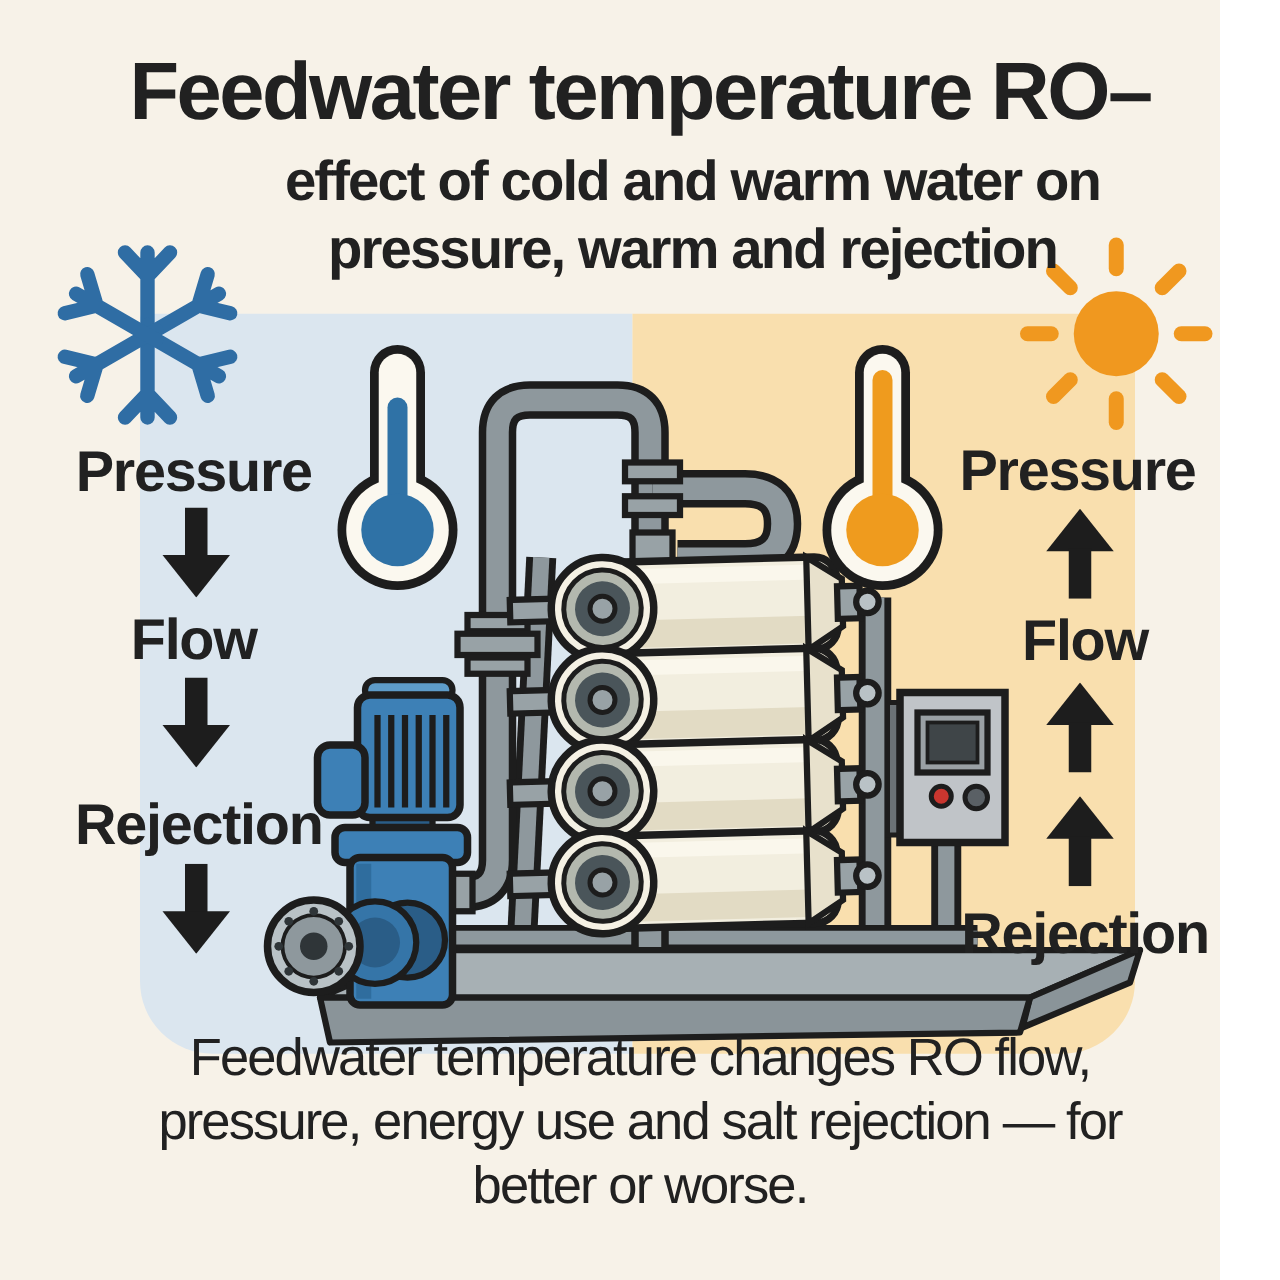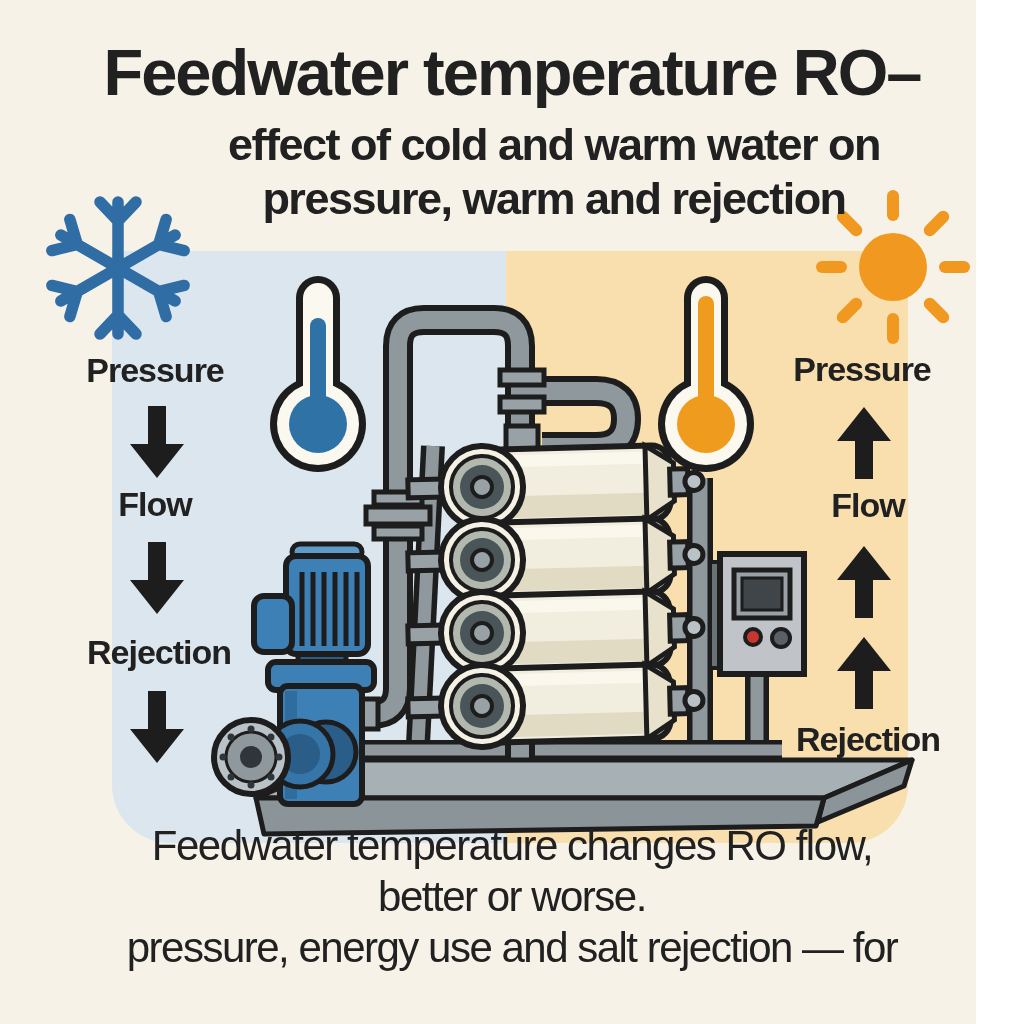--- a/index.html
+++ b/index.html
@@ -15,21 +15,21 @@
   .title{
     position:absolute;left:0;top:40px;width:1024px;text-align:center;
     font-size:65px;font-weight:bold;letter-spacing:-2px;line-height:1;white-space:nowrap;
   }
   .subtitle{
     position:absolute;left:0;top:118px;width:1024px;text-align:center;
     font-size:45px;font-weight:bold;letter-spacing:-1.5px;line-height:1.2;padding-left:42px;
   }
   .lbl{
     position:absolute;transform:translateX(-50%);
-    font-size:34px;font-weight:bold;letter-spacing:-1px;line-height:1.15;white-space:nowrap;
+    font-size:46px;font-weight:bold;letter-spacing:-1px;line-height:1.15;white-space:nowrap;
   }
   .arr{position:absolute;transform:translateX(-50%);width:56px;height:72px;}
   .arr path,.arr rect,.arr polygon{fill:var(--ink);}
   .caption{
     position:absolute;left:0;top:820px;width:1024px;text-align:center;
     font-size:42px;font-weight:normal;letter-spacing:-1.5px;line-height:1.22;
   }
   
   .pipeO{fill:none;stroke:var(--ink);stroke-width:30;stroke-linejoin:round;stroke-linecap:butt;}
   .pipeC{fill:none;stroke:var(--pipe_gray);stroke-width:18;stroke-linejoin:round;stroke-linecap:butt;}
@@ -275,17 +275,17 @@
       <rect x="19" y="32" width="18" height="40"></rect>
   </svg>
   <svg class="arr" style="left:864px;top:637px;" viewBox="0 0 56 72">
     <polygon points="28,0 1,34 55,34"></polygon>
       <rect x="19" y="32" width="18" height="40"></rect>
   </svg>
   <div class="lbl" style="left:868px;top:720px;">Rejection</div>
 
   <div class="caption">
     <div>Feedwater temperature changes RO flow,</div>
+    <div>pressure, energy use and salt rejection — for</div>
     <div>better or worse.</div>
-    <div>pressure, energy use and salt rejection — for</div>
   </div>
 
 </div>
 
 </body></html>

